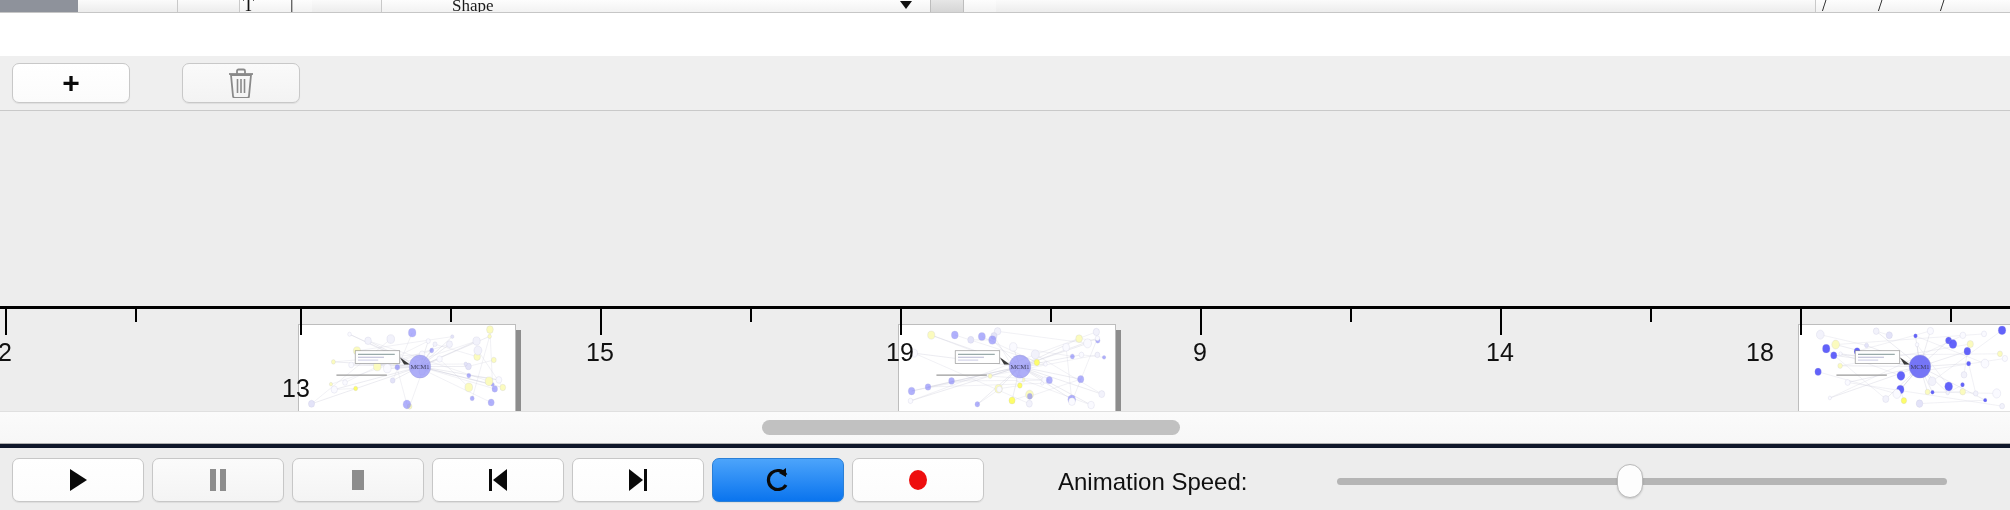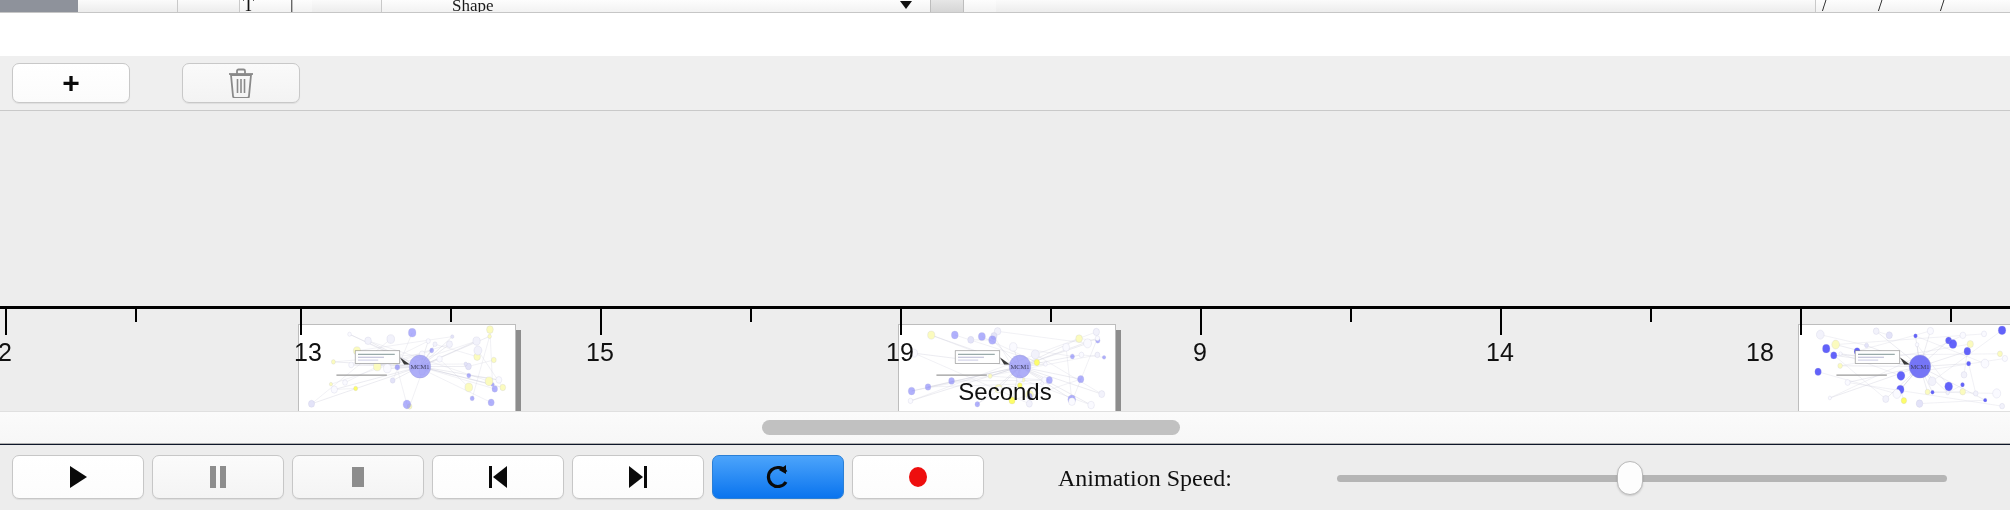--- a/index.html
+++ b/index.html
@@ -126,21 +126,21 @@
     border-top: 1px solid #e0e0e0; border-bottom: 1px solid #b0b0b0;
   }
   .hscroll .thumb {
     position: absolute; left: 762px; top: 8px; width: 418px; height: 15px;
     background: #c1c1c1; border-radius: 8px; cursor: pointer;
   }
 
   
   .playbar {
     position: absolute; left: 0; top: 444px; width: 2010px; height: 66px;
-    background: #ededed; border-top: 1px solid #0f172a; font-family: Liberation Serif, serif;
+    background: #ededed; border-top: 4px solid #0f172a;
   }
   .pbtn {
     position: absolute; top: 10px; width: 132px; height: 44px;
     border-radius: 7px; border: 1px solid #c7c7c7;
     display: flex; align-items: center; justify-content: center;
     cursor: pointer; box-shadow: 0 1px 1px rgba(0,0,0,.07);
   }
   .pbtn.enabled  { background: linear-gradient(#ffffff, #fcfcfc); }
   .pbtn.disabled { background: linear-gradient(#fbfbfb, #f4f4f4); }
   .pbtn.active {
@@ -527,40 +527,39 @@
           </div>
         </div>
       </div>
 
     <div class="ruler">
       <div class="baseline"></div>
       <div id="ticks-layer">
           <div class="tick major" style="left: 5px;"></div>
           <div class="tlabel" style="left: 5px;">2</div>
           <div class="tick major" style="left: 300px;"></div>
-          <div class="tlabel" style="left: 308px;">13</div>
+          <div class="tlabel" style="left: 296px; margin-top: 36px;">13</div>
           <div class="tick major" style="left: 600px;"></div>
           <div class="tlabel" style="left: 600px;">15</div>
           <div class="tick major" style="left: 900px;"></div>
           <div class="tlabel" style="left: 900px;">19</div>
           <div class="tick major" style="left: 1200px;"></div>
           <div class="tlabel" style="left: 1200px;">9</div>
           <div class="tick major" style="left: 1500px;"></div>
           <div class="tlabel" style="left: 1500px;">14</div>
           <div class="tick major" style="left: 1800px;"></div>
           <div class="tlabel" style="left: 1760px;">18</div>
           <div class="tick minor" style="left: 135px;"></div>
           <div class="tick minor" style="left: 450px;"></div>
           <div class="tick minor" style="left: 750px;"></div>
           <div class="tick minor" style="left: 1050px;"></div>
           <div class="tick minor" style="left: 1350px;"></div>
           <div class="tick minor" style="left: 1650px;"></div>
           <div class="tick minor" style="left: 1950px;"></div>
         </div>
-      <div class="axis-title">Seconds</div>
     </div>
   </div>
 
   <div class="hscroll">
     <div class="thumb" id="scroll-thumb" style="left: 762px; width: 418px;"></div>
   </div>
 
   <div class="playbar">
 
     <div class="pbtn enabled" style="left:12px;">

